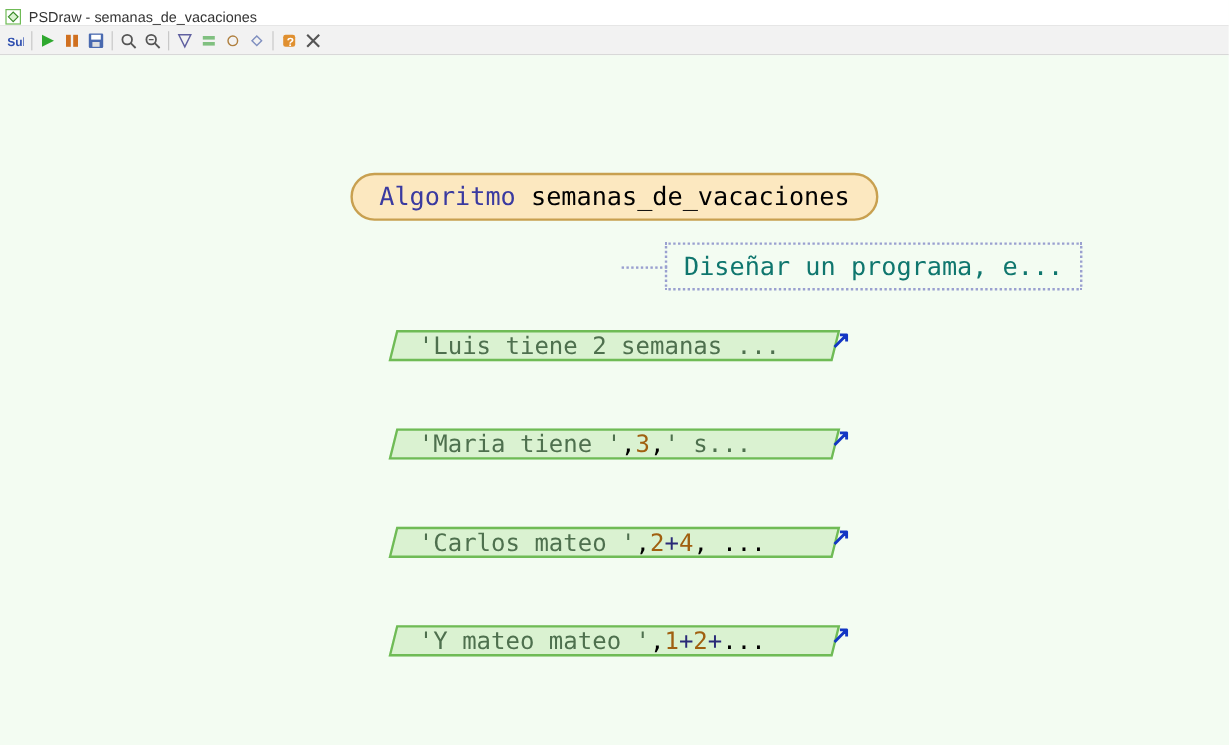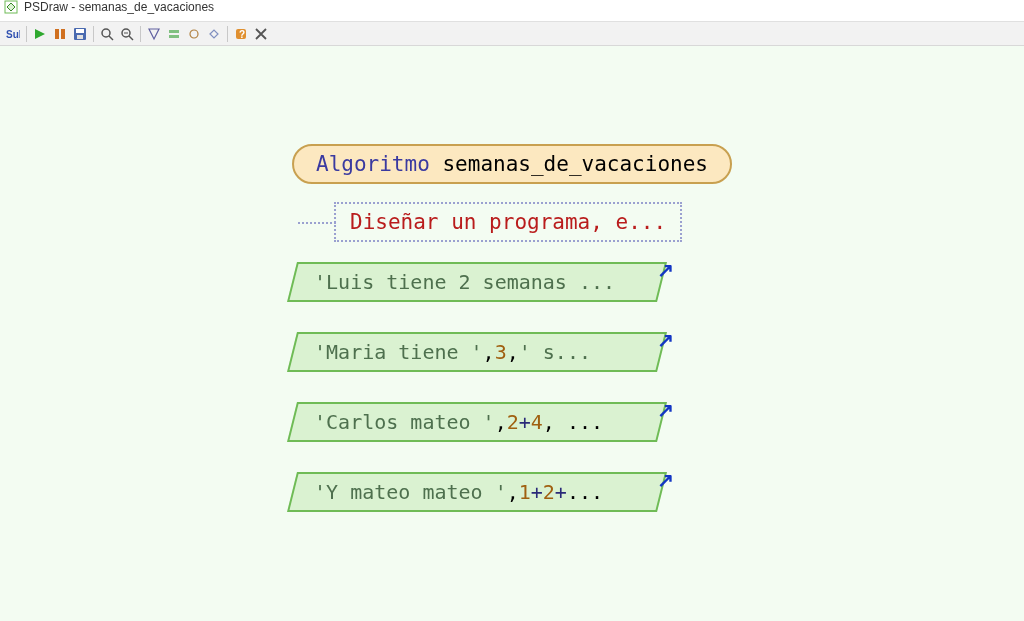--- a/index.html
+++ b/index.html
@@ -8,21 +8,21 @@
     background: #fff;
     width: 1024px;
     height: 621px;
     overflow: hidden;
   }
   .titlebar {
     height: 22px;
     background: #fff;
     border-bottom: 1px solid #e0e0e0;
     display: flex;
-    align-items: flex-start;
+    align-items: flex-end;
     padding: 0 4px;
     font-size: 12px;
     color: #333;
   }
   .titlebar .app-icon {
     width: 14px; height: 14px;
     margin-right: 6px;
     display: inline-flex;
     align-items: center; justify-content: center;
   }
@@ -53,38 +53,39 @@
     background: #f3fcf2;
     position: relative;
   }
   .diagram {
     position: absolute;
     left: 50%;
     top: 98px;
     transform: translateX(-50%);
     display: flex;
     flex-direction: column;
+    align-items: center;
   }
   .terminal {
     background: #fce8c0;
     border: 2px solid #c8a050;
     border-radius: 22px;
     padding: 6px 22px;
     font-family: "DejaVu Sans Mono", Consolas, monospace;
     font-size: 21px;
     color: #2a2a78;
     white-space: nowrap;
   }
   .terminal .kw { color: #3a3aa0; }
   .terminal .name { color: #000; }
   .parallelogram {
     position: relative;
     width: 370px;
-    height: 40px;
-    margin: 0;
+    height: 26px;
+    margin: 13px;
   }
   .parallelogram .shape {
     position: absolute;
     top: 0; left: 0;
     width: 100%; height: 100%;
     background: #daf2d1;
     border: 2px solid #6fbb56;
     transform: skewX(-14deg);
   }
   .parallelogram .content {
@@ -117,21 +118,21 @@
     display: flex;
     justify-content: center;
   }
   .arrow-down svg { display: block; }
   .comment {
     position: absolute;
     border: 2px dotted #9aa0d0;
     padding: 6px 14px;
     font-family: "DejaVu Sans Mono", Consolas, monospace;
     font-size: 21px;
-    color: #b91c1c;
+    color: #0f766e;
     background: transparent;
     white-space: nowrap;
   }
   .comment .dashline {
     position: absolute;
     left: -38px;
     top: 50%;
     border-top: 2px dotted #9aa0d0;
     width: 38px;
   }

